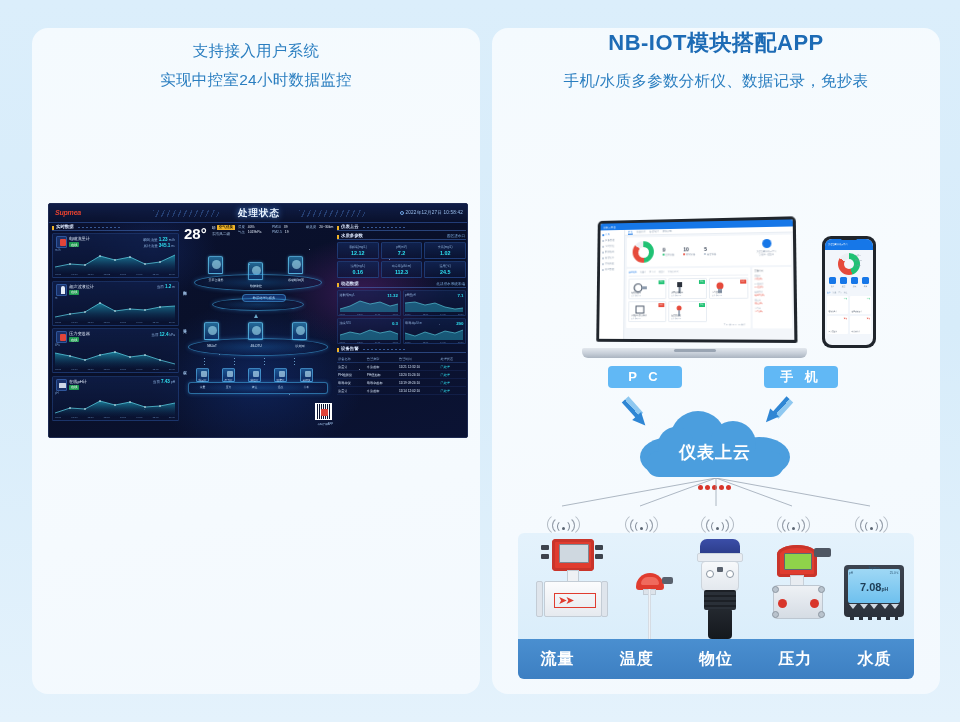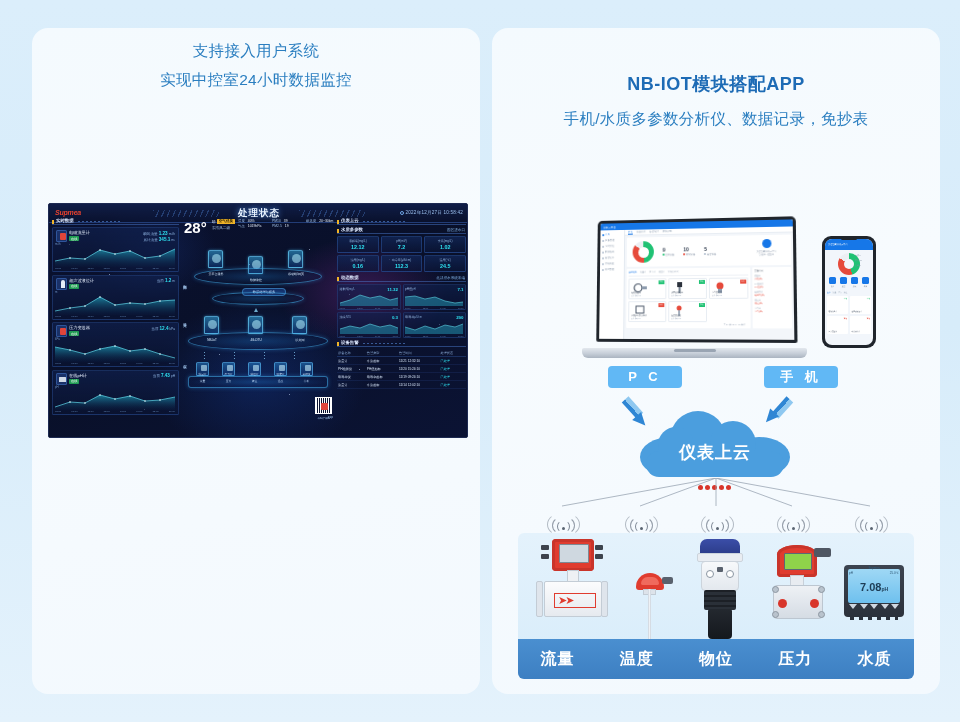--- a/index.html
+++ b/index.html
@@ -22,21 +22,21 @@
   .panel-left  { left: 32px;  width: 448px; }
   .panel-right { left: 492px; width: 448px; }
 
   .heading {
     text-align: center;
     color: #1d6bb5;
     font-weight: bold;
     letter-spacing: .5px;
   }
   .h-left  { margin-top: 41px; font-size: 28px; }
-  .h-right { margin-top: 44px; font-size: 18px; }
+  .h-right { font-size: 22px; }
   .sub {
     text-align: center;
     color: #2a7ec0;
     font-size: 15.5px;
     margin-top: 13px;
     letter-spacing: .3px;
   }
   .sub2 { margin-top: 8px; }
 
   
@@ -93,21 +93,21 @@
     position: absolute; right: 6px; top: 6px;
     font-size: 4.6px; color: #9cc0ee; letter-spacing: .2px;
   }
   .dash-time b { font-weight: normal; }
   .clock {
     display: inline-block; width: 4px; height: 4px;
     border: .6px solid #6fa6e6; border-radius: 50%;
     margin-right: 2px; vertical-align: -.5px;
   }
 
-  .col { position: absolute; top: 14px; }
+  .col { position: absolute; top: 20px; }
   .col-l { left: 3px;   width: 127px; }
   .col-c { left: 133px; width: 152px; }
   .col-r { left: 288px; width: 129px; }
 
   .sect {
     position: relative; height: 7px; margin-bottom: 2px;
     border-bottom: .5px solid rgba(80,130,220,.45);
   }
   .sect .dot {
     position: absolute; left: 0; top: 1.5px;

